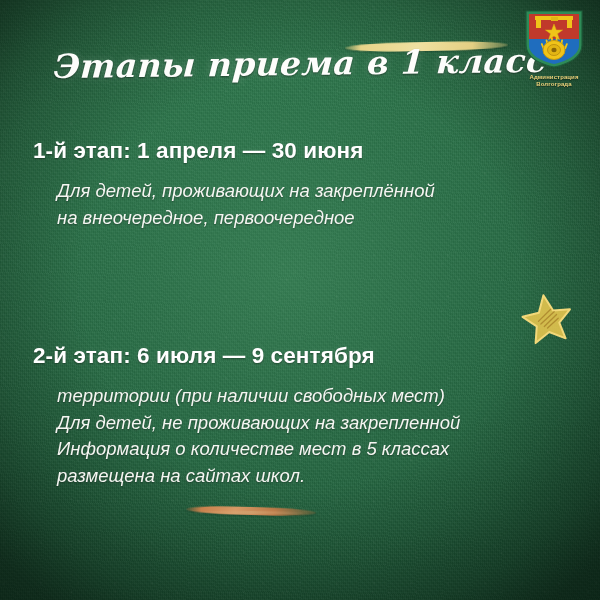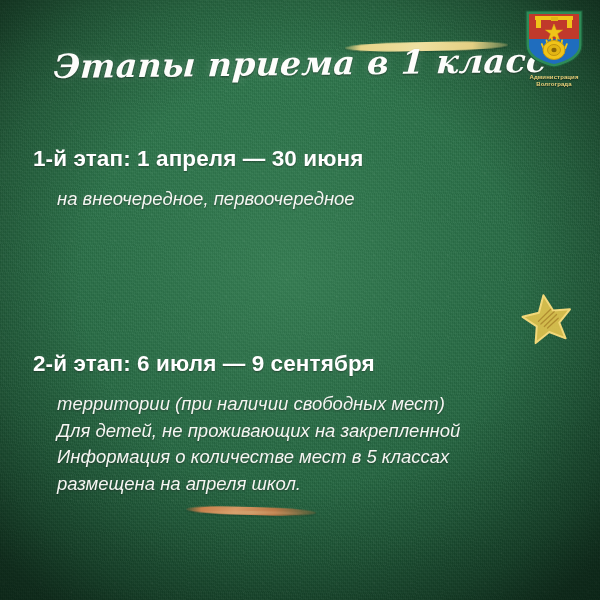--- a/index.html
+++ b/index.html
@@ -124,21 +124,20 @@
   #section-1 { left: 33px; top: 138px; }
   #section-2 { left: 33px; top: 343px; }
 
   .stage-heading {
     font-size: 22.5px;
     font-weight: bold;
     color: #ffffff;
     letter-spacing: .1px;
     white-space: nowrap;
     text-shadow: 0 1px 2px rgba(0,0,0,.40), 0 0 7px rgba(255,255,255,.10);
-    margin-top: 8px;
   }
   .stage-body {
     margin-top: 14px;
     margin-left: 24px;
     font-size: 18.5px;
     font-style: italic;
     line-height: 26.5px;
     color: #f5f6f2;
     text-shadow: 0 1px 2px rgba(0,0,0,.38), 0 0 6px rgba(255,255,255,.10);
   }
@@ -229,31 +228,32 @@
     </svg>
     <div class="emblem-caption">
       <div>Администрация</div>
       <div>Волгограда</div>
     </div>
   </div>
 
   <div class="section" id="section-1">
     <div class="stage-heading">1-й этап: 1 апреля — 30 июня</div>
     <div class="stage-body">
+      <span class="ln">Для детей, проживающих на закреплённой</span>
       <span class="ln">на внеочередное, первоочередное</span>
     </div>
   </div>
 
   <div class="section" id="section-2">
     <div class="stage-heading">2-й этап: 6 июля — 9 сентября</div>
     <div class="stage-body">
       <span class="ln">территории (при наличии свободных мест)</span>
       <span class="ln">Для детей, не проживающих на закрепленной</span>
       <span class="ln">Информация о количестве мест в 5 классах</span>
-      <span class="ln">размещена на апреля школ.</span>
+      <span class="ln">размещена на сайтах школ.</span>
     </div>
   </div>
 
   <div class="star-doodle">
     <svg width="56" height="56" viewBox="0 0 56 56">
       <polygon points="28,5 35.2,21.5 52,23 39.4,34.6 43.2,51 28,42.2 12.8,51 16.6,34.6 4,23 20.8,21.5" fill="#e9c74f" fill-opacity=".88" stroke="#f2d879" stroke-width="2" stroke-linejoin="round"></polygon>
       <g stroke="#a8822a" stroke-width="1.3" stroke-linecap="round" opacity=".8">
         <line x1="19" y1="30" x2="33" y2="20"></line>
         <line x1="21" y1="33" x2="36" y2="23"></line>
         <line x1="24" y1="36" x2="38" y2="26"></line>

